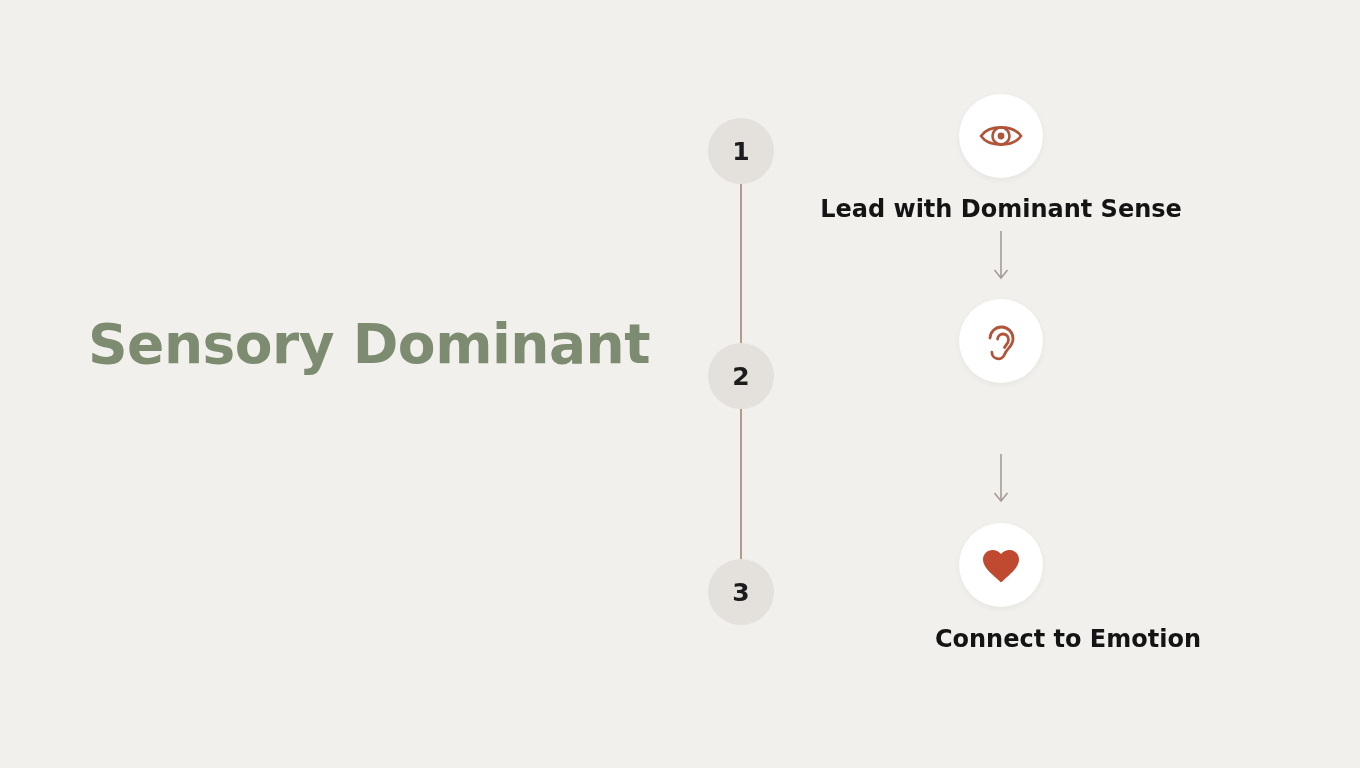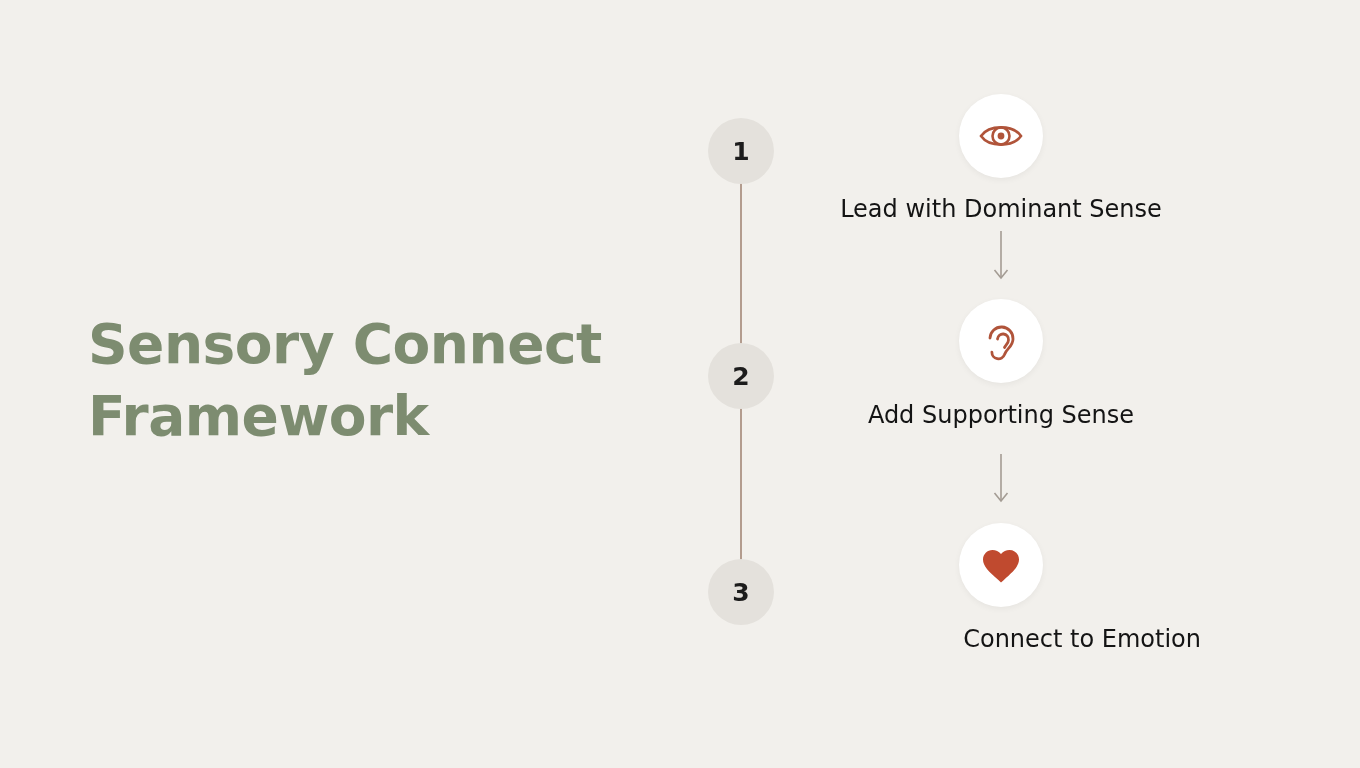--- a/index.html
+++ b/index.html
@@ -72,21 +72,21 @@
   .icon-1 { top: 94px; }
   .icon-2 { top: 299px; }
   .icon-3 { top: 523px; }
 
   .step-label {
     position: absolute;
     left: 801px;
     width: 400px;
     text-align: center;
     font-size: 24px;
-    font-weight: 400;
+    font-weight: 700;
     color: #141414;
   }
   .label-1 { top: 195px; }
   .label-2 { top: 401px; }
   .label-3 { top: 625px; text-align: right; }
 
   .arrow {
     position: absolute;
     left: 991px;
     width: 20px;
@@ -96,22 +96,21 @@
   .arrow-2 { top: 452px; }
 
   svg { display: block; }
 </style>
 </head>
 <body>
 
 <div class="canvas">
 
   <h1 class="title" style="margin:0;">
-    <span>Sensory Connect</span>
-    <span>Framework</span>
+    <span>Sensory Dominant</span>
   </h1>
 
   <div class="timeline-line"></div>
 
   <div class="num-circle num-1">
     <span>1</span>
   </div>
   <div class="num-circle num-2">
     <span>2</span>
   </div>
@@ -136,21 +135,20 @@
   </svg>
 
   <div class="icon-circle icon-2">
     <span>
       <svg width="48" height="48" viewBox="0 0 48 48" fill="none" stroke-linecap="round">
         <path d="M13 21 a11.5 11.5 0 0 1 23 1 c0 7.5 -6.5 9.5 -8.5 15.5 a6.5 6.5 0 0 1 -12.6 -2.4" stroke-width="2.8" fill="none" stroke="#b0543a"></path>
         <path d="M20.5 22 a5.5 5.5 0 0 1 11 1 c0 3 -2.5 4.5 -4 7.5" stroke-width="2.8" fill="none" stroke="#b0543a"></path>
       </svg>
     </span>
   </div>
-  <div class="step-label label-2">Add Supporting Sense</div>
 
   <svg class="arrow arrow-2" viewBox="0 0 20 56">
     <line x1="10" y1="2" x2="10" y2="48" stroke-width="1.6" stroke="#a49c94"></line>
     <polyline points="3.5,41 10,49 16.5,41" fill="none" stroke-width="1.6" stroke="#a49c94"></polyline>
   </svg>
 
   <div class="icon-circle icon-3">
     <span>
       <svg width="48" height="48" viewBox="0 0 48 48">
         <path d="M24 41.5 l-2.6 -2.4 C12 30.8 6 25.3 6 18.6 C6 13.1 10.3 9 15.5 9 c3.2 0 6.3 1.5 8.5 4 c2.2 -2.5 5.3 -4 8.5 -4 C37.7 9 42 13.1 42 18.6 c0 6.7 -6 12.2 -15.4 20.6 Z" fill="#c04a2f"></path>

